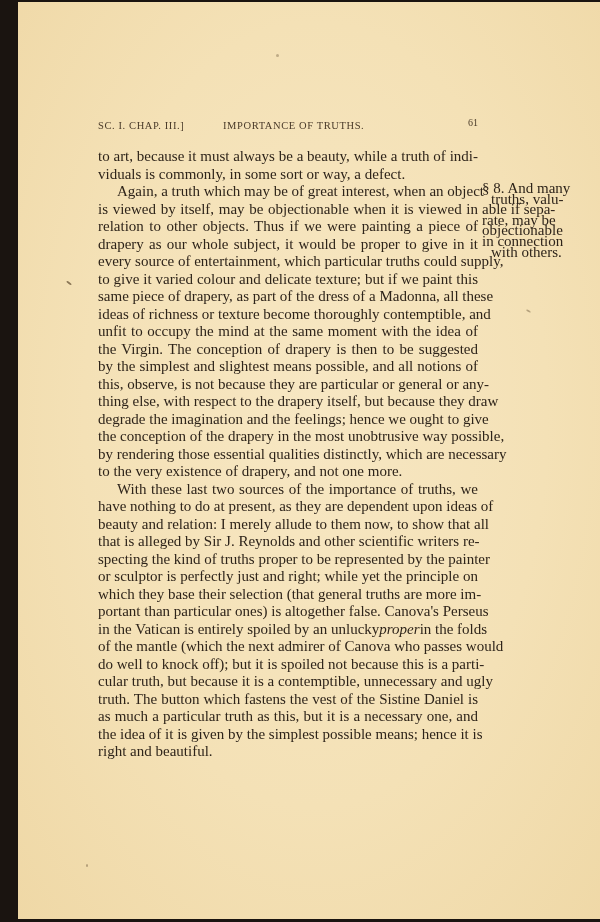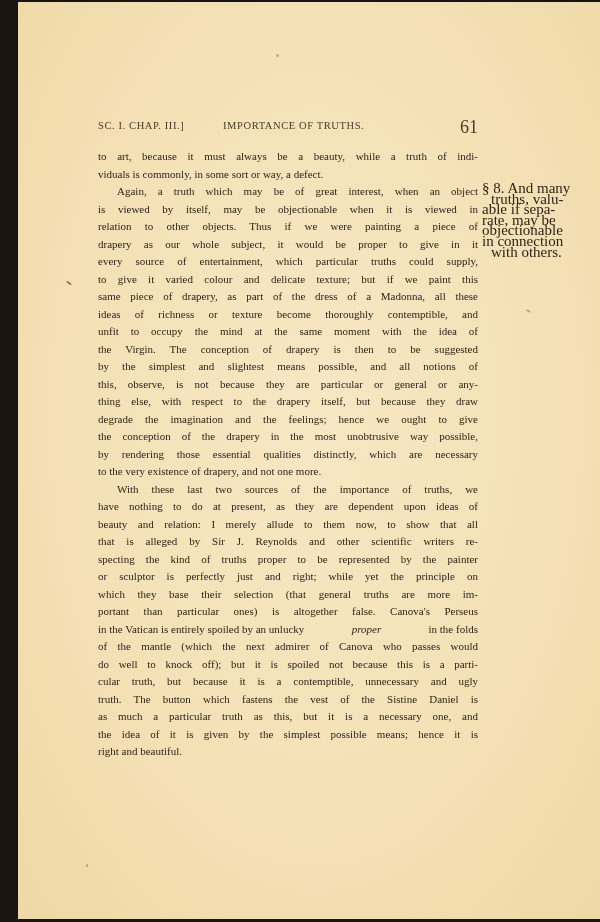--- a/index.html
+++ b/index.html
@@ -12,24 +12,24 @@
     position:absolute; left:18px; top:2px; width:595px; height:917px;
     background: radial-gradient(ellipse at 50% 45%, #f7e7c3 0%, #f4e1b6 55%, #efd8a6 100%);
   }
   .running-head {
     position:absolute; left:80px; top:116px; width:380px; height:16px;
     font-family:"Liberation Serif", serif; font-size:10.5px; color:#4a3b2a;
     letter-spacing:0.6px;
   }
   .rh-left { position:absolute; left:0; top:2px; }
   .rh-center { position:absolute; left:125px; top:2px; }
-  .rh-num { position:absolute; right:0; top:-1px; font-size:18px; letter-spacing:0; }
+  .rh-num { position:absolute; right:0; top:-1px; font-size:10px; letter-spacing:0; }
   .body-text {
     position:absolute; left:80px; top:146px; width:380px;
-    font-family:"Liberation Serif", serif; font-size:11px; line-height:17.5px;
+    font-family:"Liberation Serif", serif; font-size:15px; line-height:17.5px;
     color:#2e241a; text-align:justify;
   }
   .line { display:block; text-align:justify; text-align-last:justify; white-space:nowrap; height:17.5px; }
   .line.last { text-align-last:left; }
   .sidenote {
     position:absolute; left:464px; top:181px; width:92px;
     font-family:"Liberation Serif", serif; font-size:15px; line-height:10.6px;
     color:#2e241a;
   }
   .sidenote .sn-line { display:block; white-space:nowrap; }

